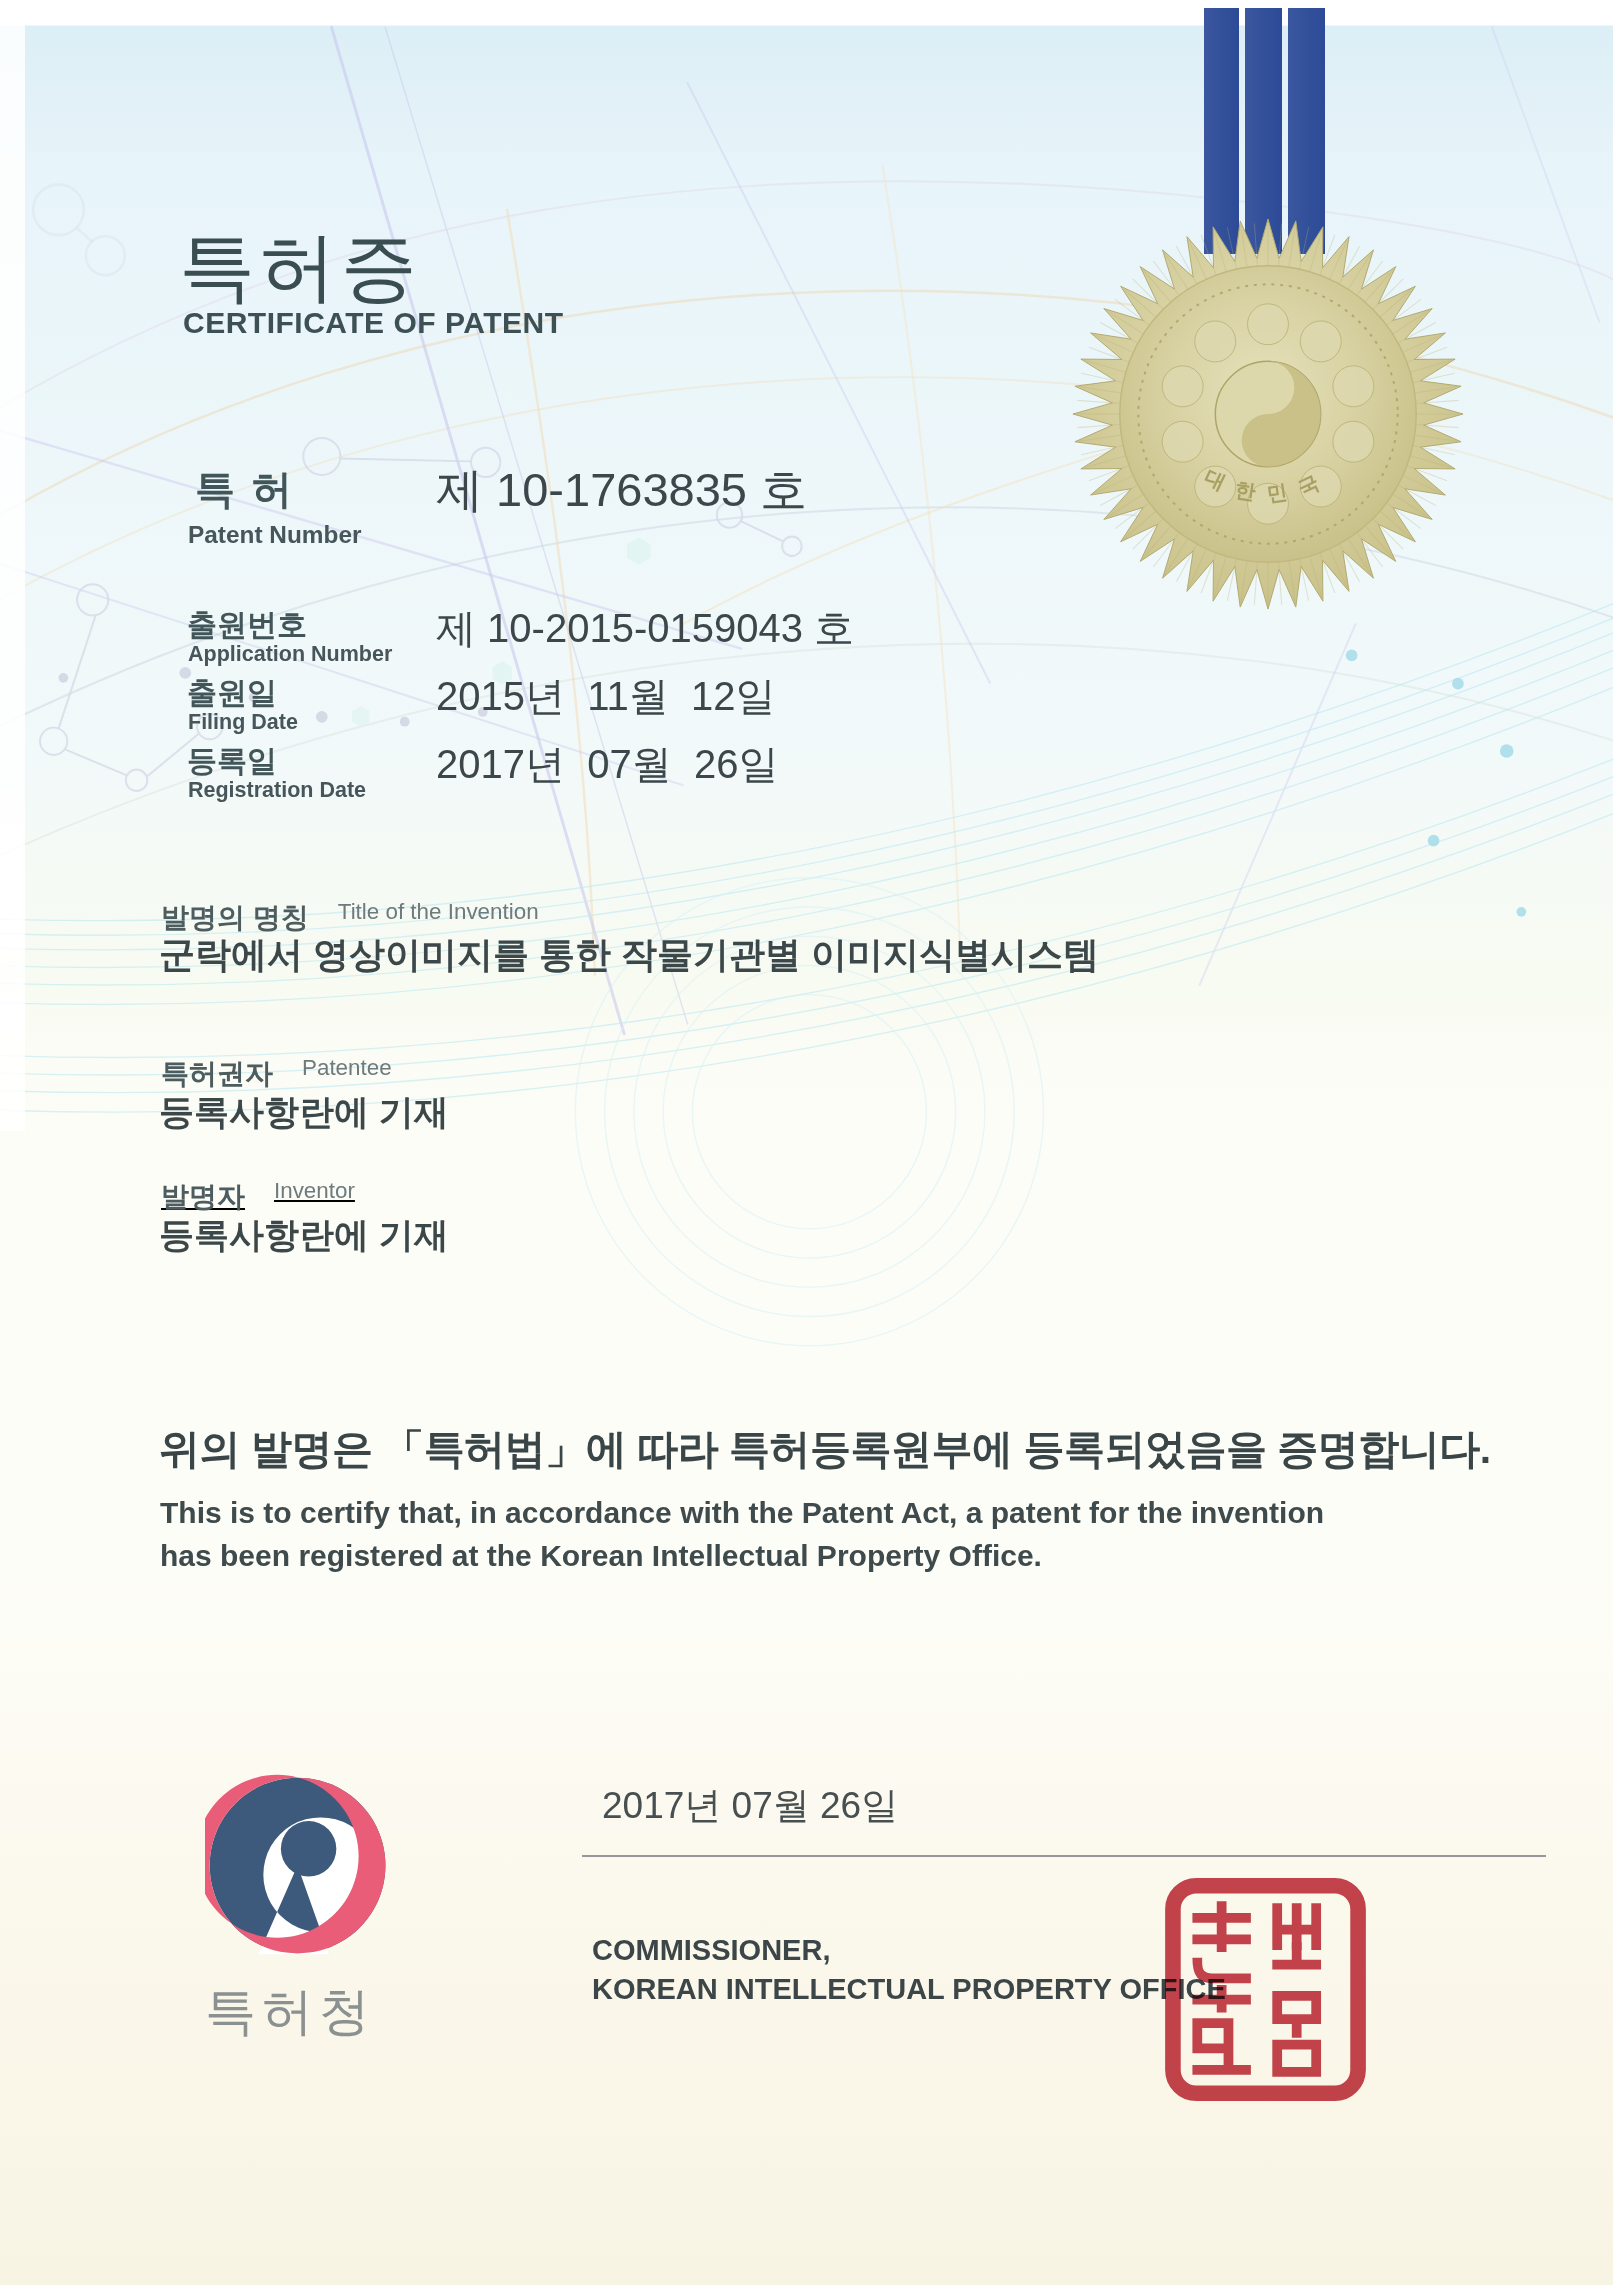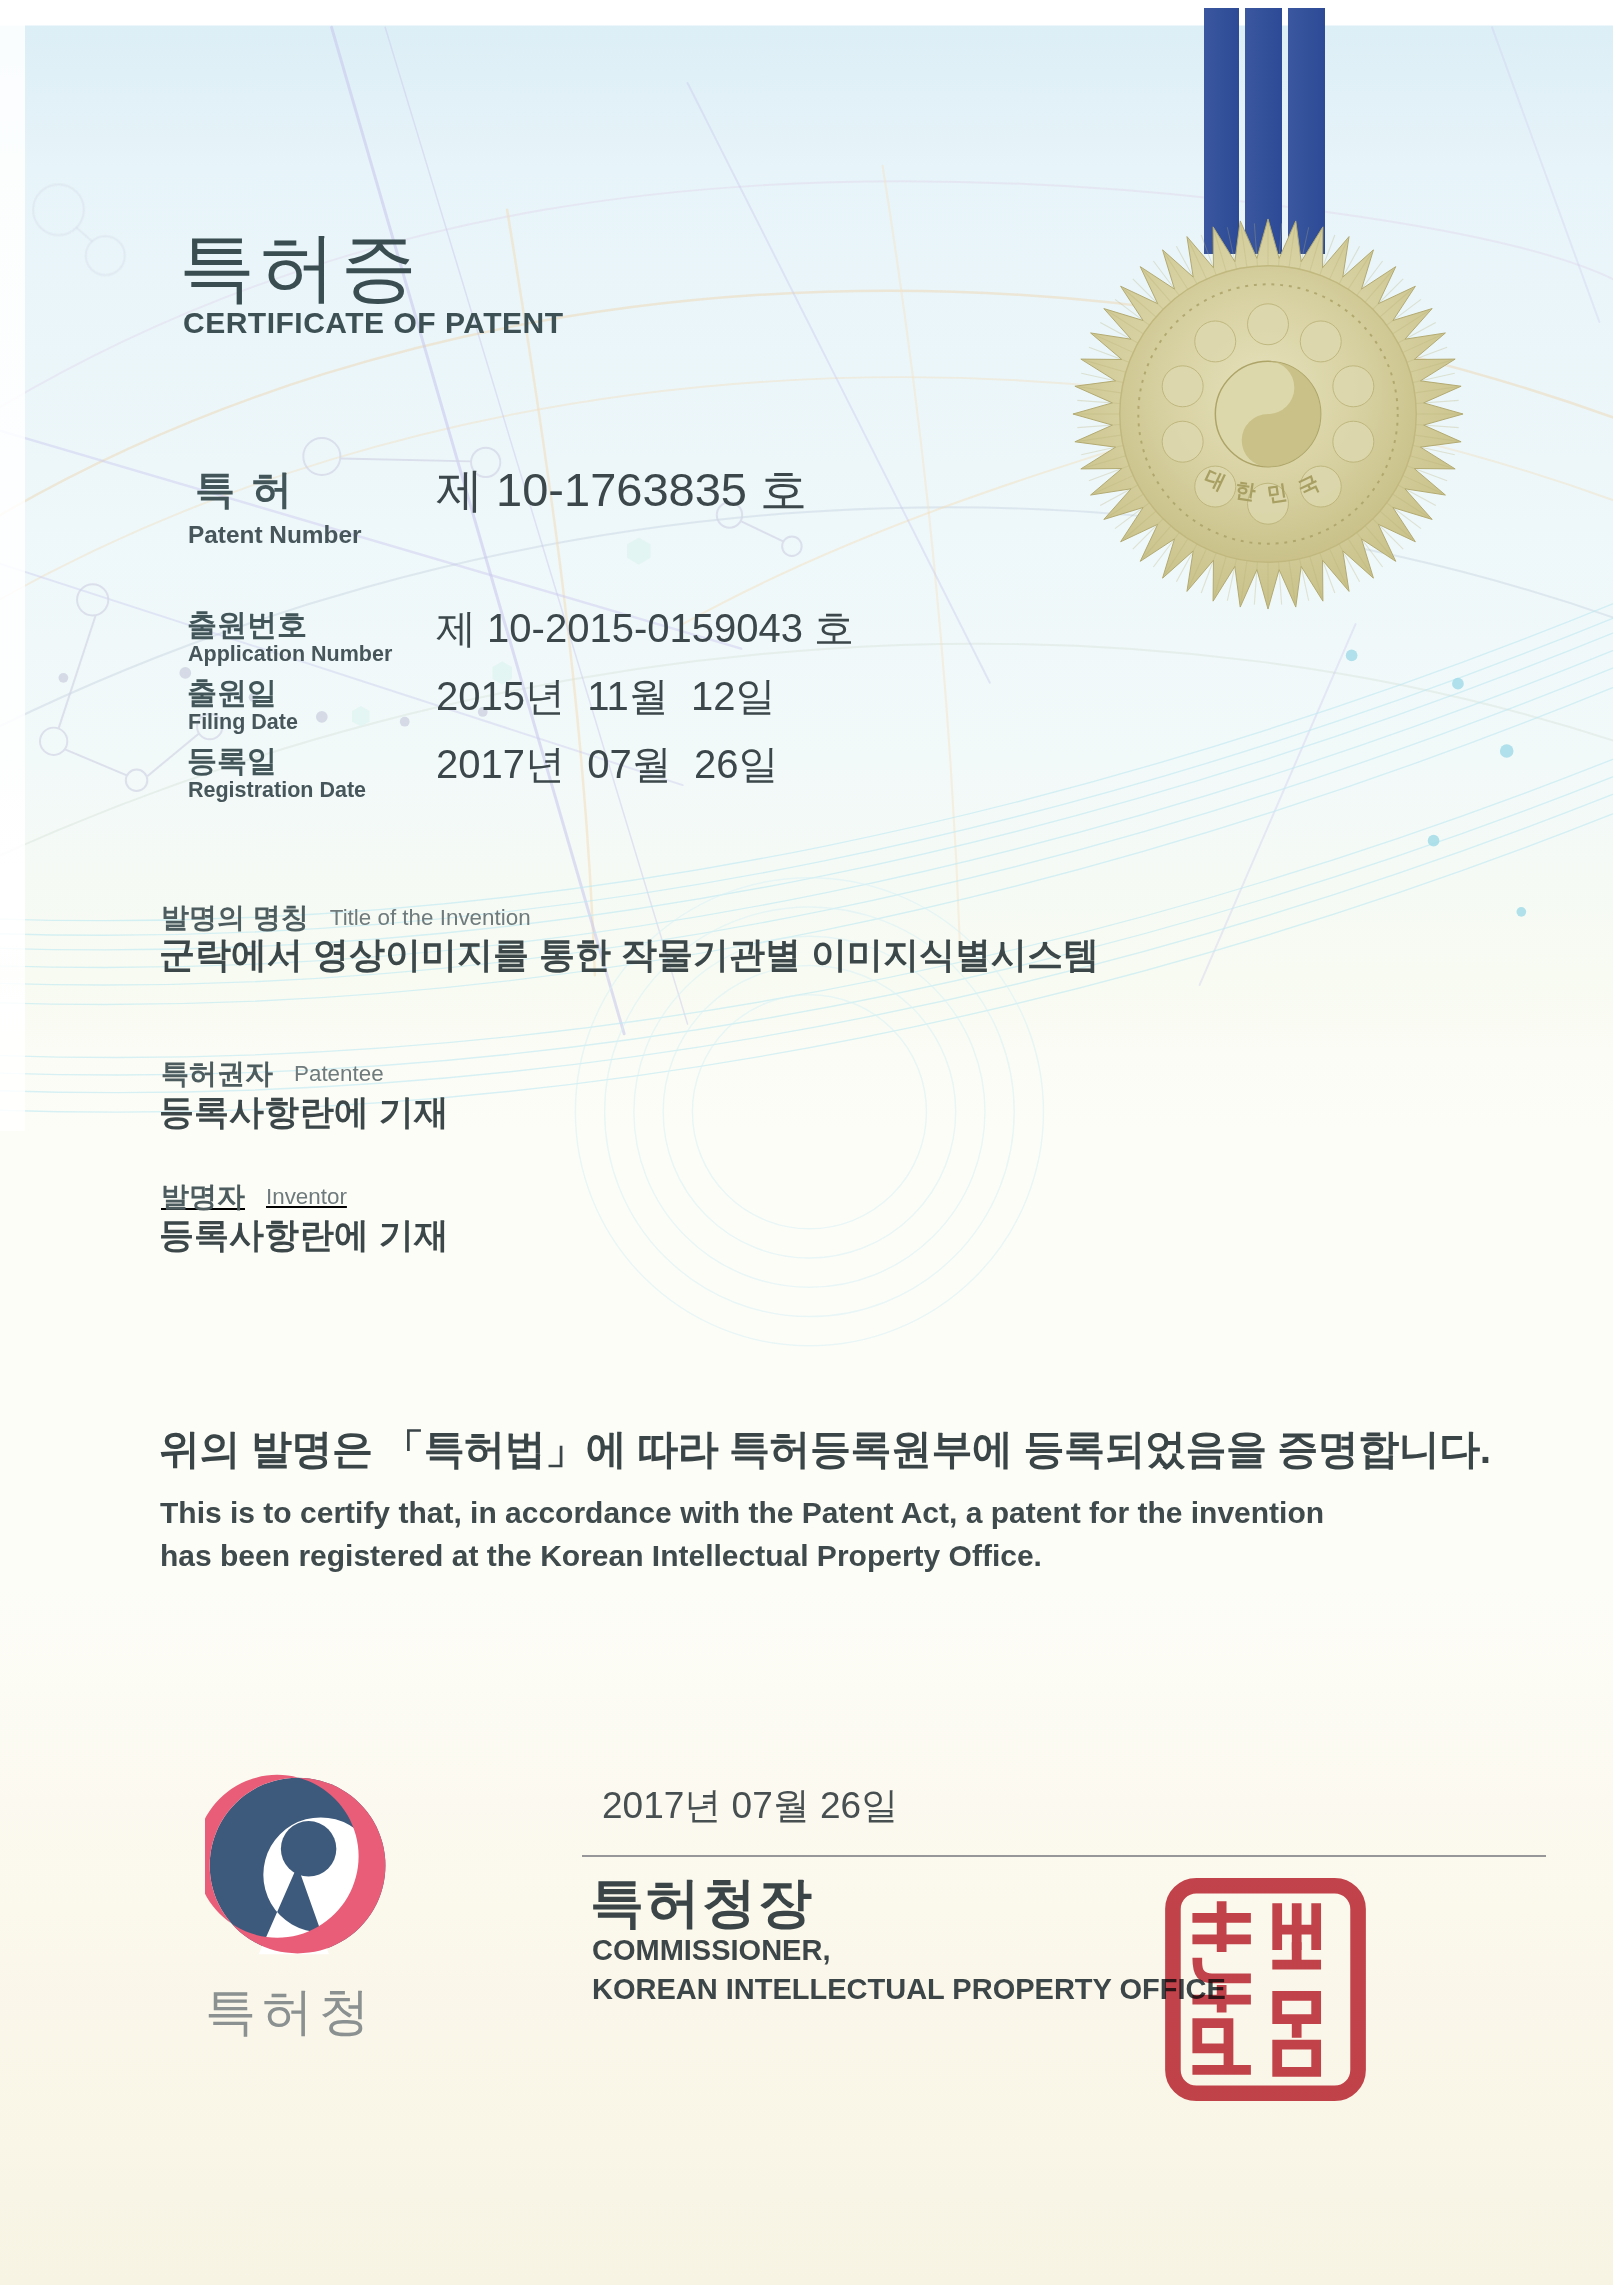--- a/index.html
+++ b/index.html
@@ -44,21 +44,21 @@
   .val-app{left:436px;top:601px;font-size:40px;}
 
   .lab-filing{left:187px;top:673px;font-size:30px;}
   .sub-filing{left:188px;top:710px;font-size:21.5px;}
   .val-filing{left:436px;top:669px;font-size:40px;}
 
   .lab-reg{left:187px;top:741px;font-size:30px;}
   .sub-reg{left:188px;top:778px;font-size:21.5px;}
   .val-reg{left:436px;top:737px;font-size:40px;}
 
-  .sec-head{position:absolute;z-index:5;display:flex;align-items:center;gap:21px;white-space:pre;}
+  .sec-head{position:absolute;z-index:5;display:flex;align-items:flex-start;gap:29px;white-space:pre;}
   .sec-head .ko{font-size:28px;font-weight:600;color:#4d5c5e;}
   .sec-head .en{font-size:22.4px;font-weight:400;color:#6e7a7c;}
   .sec-value{position:absolute;z-index:5;font-weight:700;color:#3c4749;white-space:pre;}
 
   .head-invention{left:161px;top:899px;}
   .val-invention{left:159px;top:931px;font-size:36px;}
   .head-patentee{left:161px;top:1055px;}
   .val-patentee{left:159px;top:1089px;font-size:35px;}
   .head-inventor{left:161px;top:1178px;text-decoration:underline;}
   .val-inventor{left:159px;top:1212px;font-size:35px;}
@@ -253,21 +253,20 @@
     <path fill-rule="evenodd" fill="#ffffff" d="M125,48 a62,62 0 1 0 0.1,0 z M100,100 L58,196 L134,196 z"></path>
     <circle cx="112" cy="82" r="30" fill="#3d5a7c"></circle>
     <path fill-rule="evenodd" fill="#e95d78" d="M100,5 a95,95 0 1 0 0.1,0 z M78,2 a88,88 0 1 0 0.1,0 z"></path>
   </svg>
   <div class="txt office-ko">특허청</div>
   <div class="txt office-en1"></div>
   <div class="txt office-en2"></div>
 
   <div class="txt issue-date">2017년 07월 26일</div>
   <div class="sign-line"></div>
-  <div class="txt comm-ko">특허청장</div>
   <div class="txt comm-en1">COMMISSIONER,</div>
   <div class="txt comm-en2">KOREAN INTELLECTUAL PROPERTY OFFICE</div>
 
   <svg class="abs seal" width="207" height="229" viewBox="0 0 212 235">
     <g stroke="#c23a46" fill="none">
       <rect x="11" y="11" width="190" height="213" rx="24" stroke-width="16"></rect>
       <g stroke-width="10" stroke-linecap="square">
         <path d="M36 44 h50 M36 66 h50 M61 32 v42"></path>
         <path d="M36 90 q0 16 15 16 h35"></path>
         <path d="M118 34 v38 M138 34 v38 M158 34 v38 M118 56 h40"></path>

